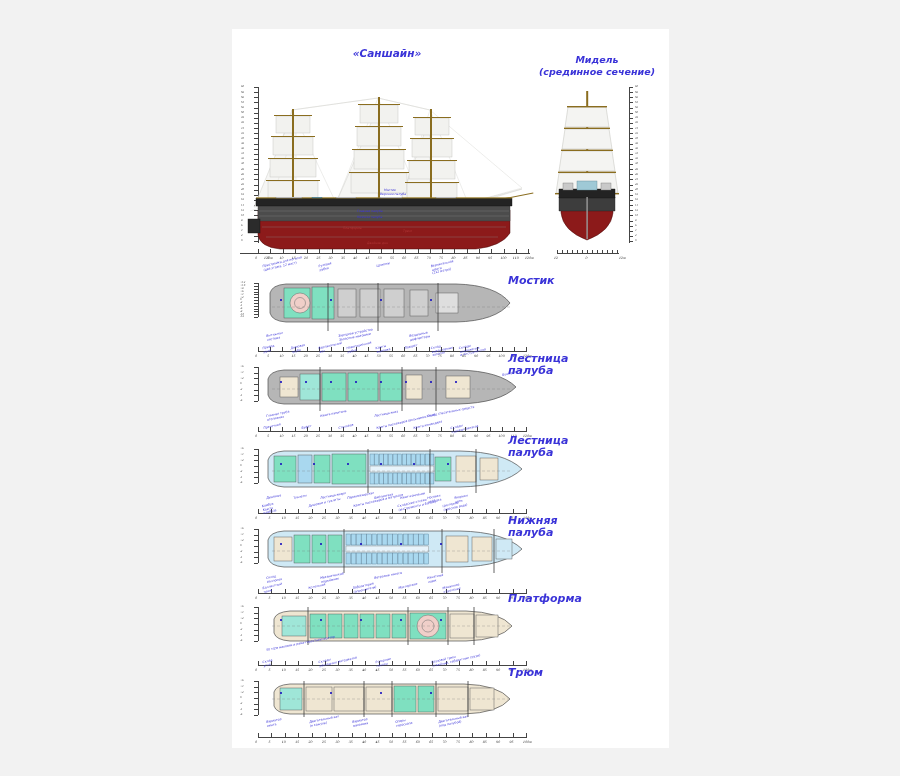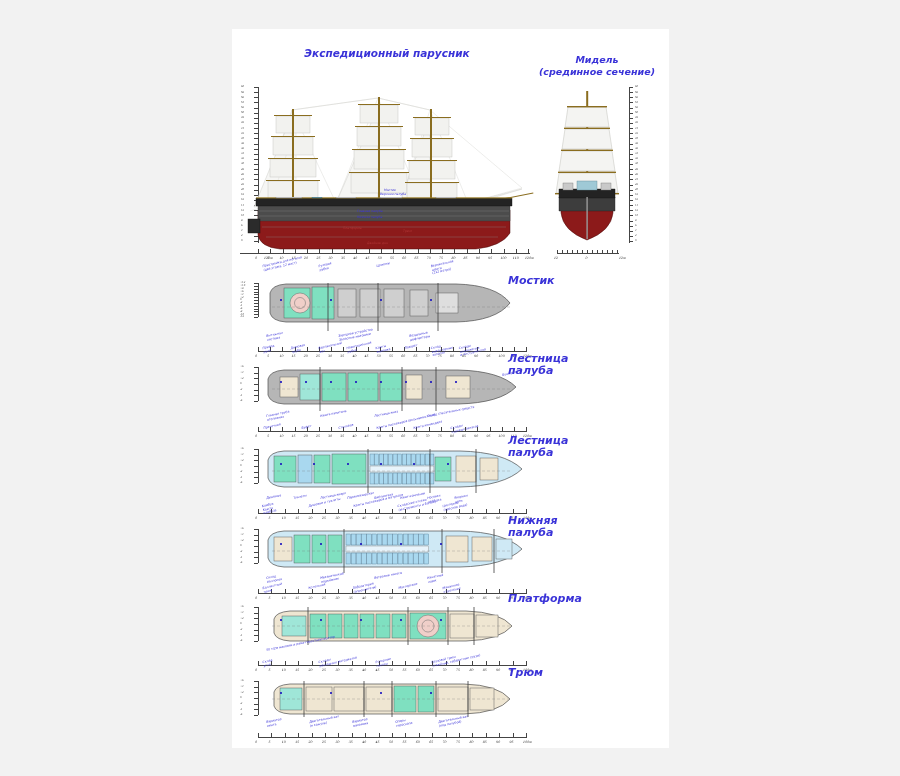--- a/index.html
+++ b/index.html
@@ -21,21 +21,21 @@
   .mast{position:absolute;background:#8a6d1f;}
   .yard{position:absolute;background:#8a6d1f;height:1.2px;}
 </style>
 </head>
 <body>
 
 <div id="page">
   <div id="sheet">
 
     <div class="t title" style="left:10px;top:18px;width:290px;font-size:10.5px;line-height:13px;">
-      <div>Экспедиционный парусник</div>
+      <div>«Саншайн»</div>
     </div>
 
     <div class="t title" style="left:300px;top:25px;width:130px;font-size:9.5px;line-height:12px;">
       <div>Мидель</div>
       <div>(срединное сечение)</div>
     </div>
 
     <div class="sec" style="left:8px;top:56px;width:300px;height:180px;">
 
       <div class="vaxisline" style="left:18px;top:2px;height:156px;"></div>

